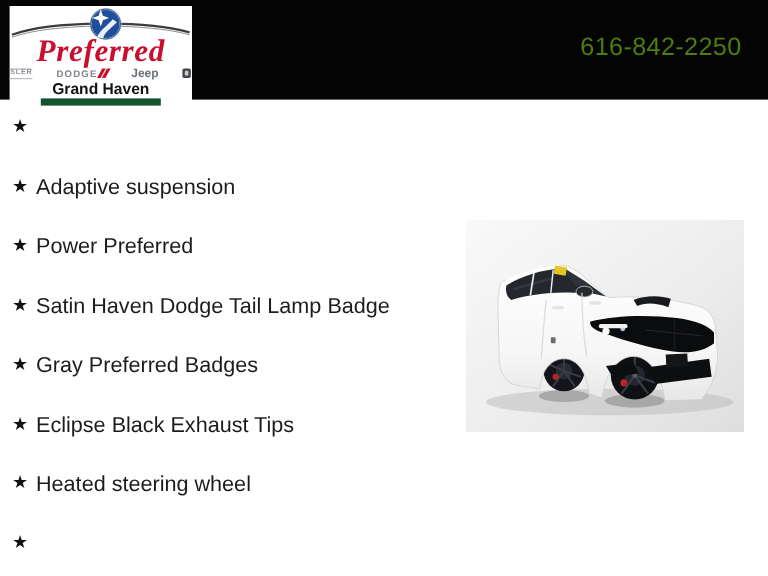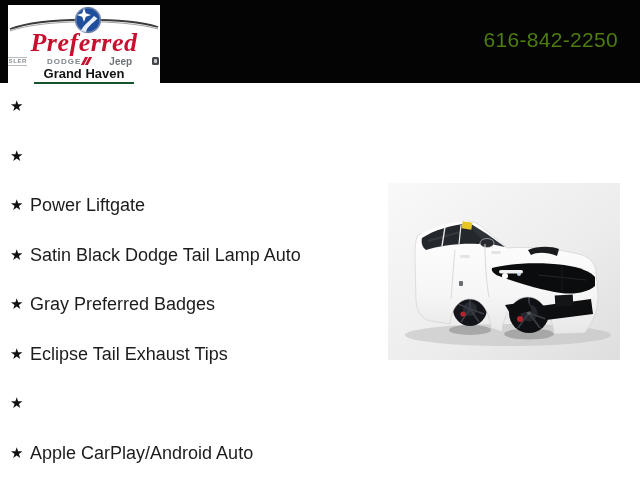--- a/index.html
+++ b/index.html
@@ -44,21 +44,21 @@
   .ram-badge{
     width:7px;height:8px;background:#43474c;border-radius:1.5px;position:relative;
   }
   .ram-badge::after{
     content:"";position:absolute;left:2px;top:2px;width:3px;height:4px;
     background:#c9ccd0;border-radius:1px;
   }
   .brand-ram-label{font-size:7px;font-weight:bold;color:#4a4e53;letter-spacing:0.5px;}
   .location{
     font-size:13px;font-weight:bold;color:#131313;line-height:14px;margin-top:1px;
-    border-bottom:2px solid #14532d;padding:0 10px 1px 10px;white-space:nowrap;
+    border-bottom:6px solid #14532d;padding:0 10px 1px 10px;white-space:nowrap;
   }
   .phone{
     position:absolute;top:28px;right:22px;color:#4d7c0f;font-size:21px;
     letter-spacing:0.3px;
   }
   
   .features{
     position:absolute;left:10px;top:96px;margin:0;padding:0;list-style:none;
   }
   .feature-item{display:flex;align-items:flex-start;height:21px;}
@@ -108,43 +108,44 @@
   </div>
   <div class="phone">616-842-2250</div>
 </div>
 
 <ul class="features">
   <li class="feature-item">
     <span class="star">★</span>
   </li>
   <li class="feature-item">
     <span class="star">★</span>
-  </li>
-  <li class="feature-item">
-    <span class="star">★</span>
-    <span class="feature-text">Power Liftgate</span>
-  </li>
-  <li class="feature-item">
-    <span class="star">★</span>
-    <span class="feature-text">Satin Black Dodge Tail Lamp Auto</span>
+    <span class="feature-text">Adaptive suspension</span>
+  </li>
+  <li class="feature-item">
+    <span class="star">★</span>
+    <span class="feature-text">Power Preferred</span>
+  </li>
+  <li class="feature-item">
+    <span class="star">★</span>
+    <span class="feature-text">Satin Haven Dodge Tail Lamp Badge</span>
   </li>
   <li class="feature-item">
     <span class="star">★</span>
     <span class="feature-text">Gray Preferred Badges</span>
   </li>
   <li class="feature-item">
     <span class="star">★</span>
-    <span class="feature-text">Eclipse Tail Exhaust Tips</span>
-  </li>
-  <li class="feature-item">
-    <span class="star">★</span>
-  </li>
-  <li class="feature-item">
-    <span class="star">★</span>
-    <span class="feature-text">Apple CarPlay/Android Auto</span>
+    <span class="feature-text">Eclipse Black Exhaust Tips</span>
+  </li>
+  <li class="feature-item">
+    <span class="star">★</span>
+    <span class="feature-text">Heated steering wheel</span>
+  </li>
+  <li class="feature-item">
+    <span class="star">★</span>
   </li>
 </ul>
 
 <div class="photo">
   <svg width="232" height="177" viewBox="0 0 232 177">
     <defs>
       <linearGradient id="bgGrad" x1="0" y1="0" x2="1" y2="1">
         <stop offset="0" stop-color="#f9f9f9"></stop>
         <stop offset="0.6" stop-color="#ececec"></stop>
         <stop offset="1" stop-color="#dedede"></stop>

